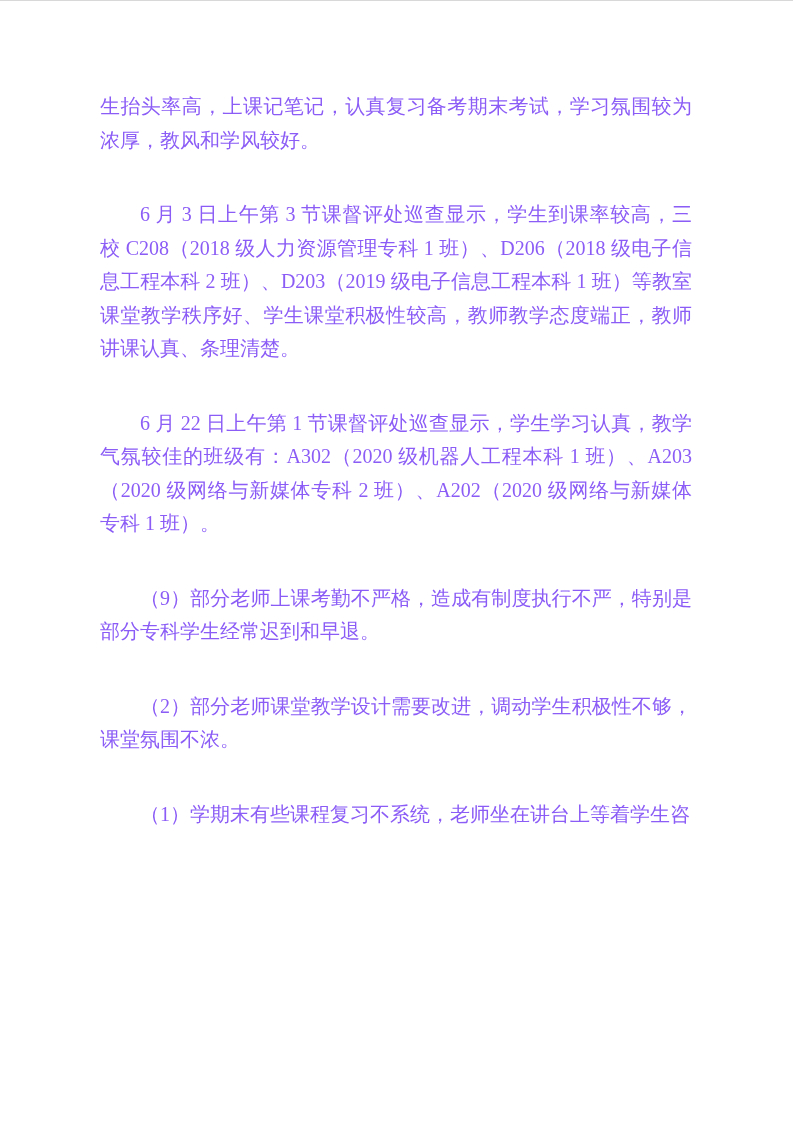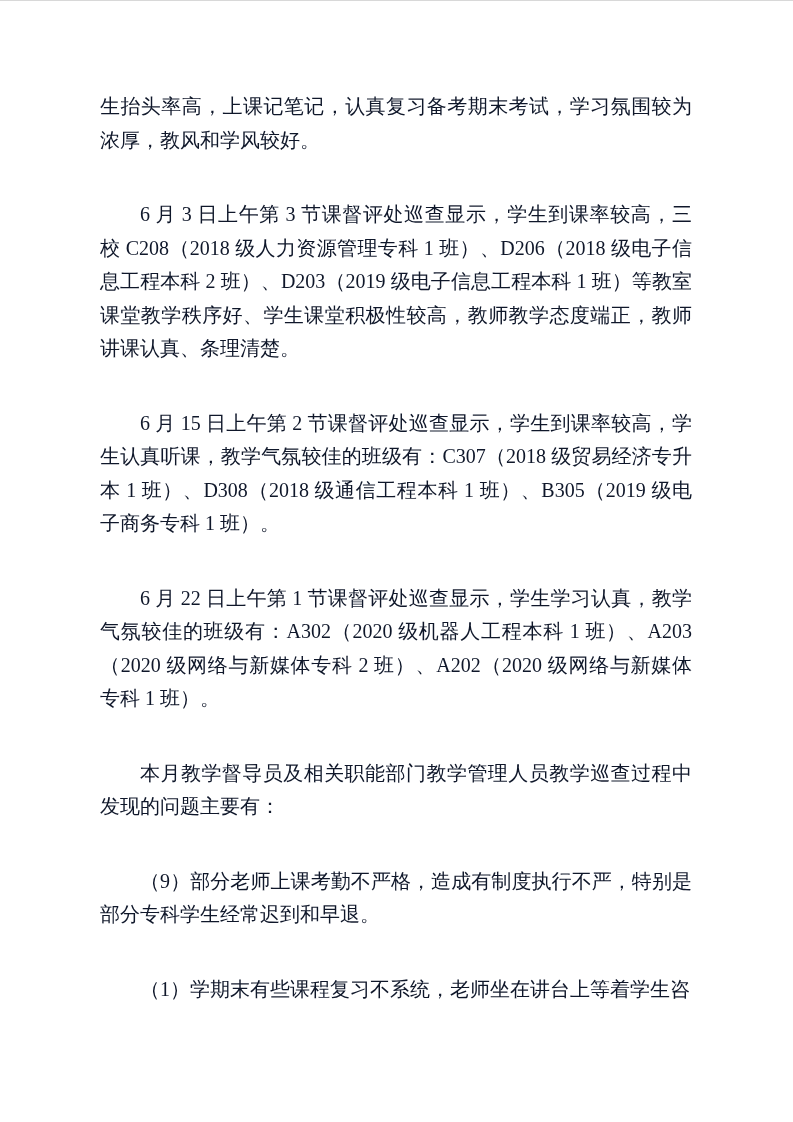--- a/index.html
+++ b/index.html
@@ -21,21 +21,21 @@
     left: 0;
     width: 100%;
     height: 1px;
     background: #d8d8d8;
   }
   .text-block {
     position: absolute;
     left: 100px;
     top: 90px;
     width: 592px;
-    color: #0f172a;
+    color: #8b5cf6;
     font-size: 20px;
     line-height: 33.5px;
     text-align: justify;
     text-justify: inter-ideograph;
   }
   .text-block p {
     margin: 0;
     padding: 0;
   }
   .text-block p.indent {
@@ -44,19 +44,18 @@
   }
 </style>
 </head>
 <body>
 
 <div class="page">
   <div class="page-top-edge"></div>
   <div class="text-block">
       <p class="">生抬头率高，上课记笔记，认真复习备考期末考试，学习氛围较为浓厚，教风和学风较好。</p>
       <p class="indent">6 月 3 日上午第 3 节课督评处巡查显示，学生到课率较高，三校 C208（2018 级人力资源管理专科 1 班）、D206（2018 级电子信息工程本科 2 班）、D203（2019 级电子信息工程本科 1 班）等教室课堂教学秩序好、学生课堂积极性较高，教师教学态度端正，教师讲课认真、条理清楚。</p>
-      <p class="indent">6 月 15 日上午第 2 节课督评处巡查显示，学生到课率较高，学生认真听课，教学气氛较佳的班级有：C307（2018 级贸易经济专升本 1 班）、D308（2018 级通信工程本科 1 班）、B305（2019 级电子商务专科 1 班）。</p>
       <p class="indent">6 月 22 日上午第 1 节课督评处巡查显示，学生学习认真，教学气氛较佳的班级有：A302（2020 级机器人工程本科 1 班）、A203（2020 级网络与新媒体专科 2 班）、A202（2020 级网络与新媒体专科 1 班）。</p>
-      <p class="indent">本月教学督导员及相关职能部门教学管理人员教学巡查过程中发现的问题主要有：</p>
       <p class="indent">（9）部分老师上课考勤不严格，造成有制度执行不严，特别是部分专科学生经常迟到和早退。</p>
+      <p class="indent">（2）部分老师课堂教学设计需要改进，调动学生积极性不够，课堂氛围不浓。</p>
       <p class="indent">（1）学期末有些课程复习不系统，老师坐在讲台上等着学生咨</p>
     </div>
 </div>
 
 </body></html>

